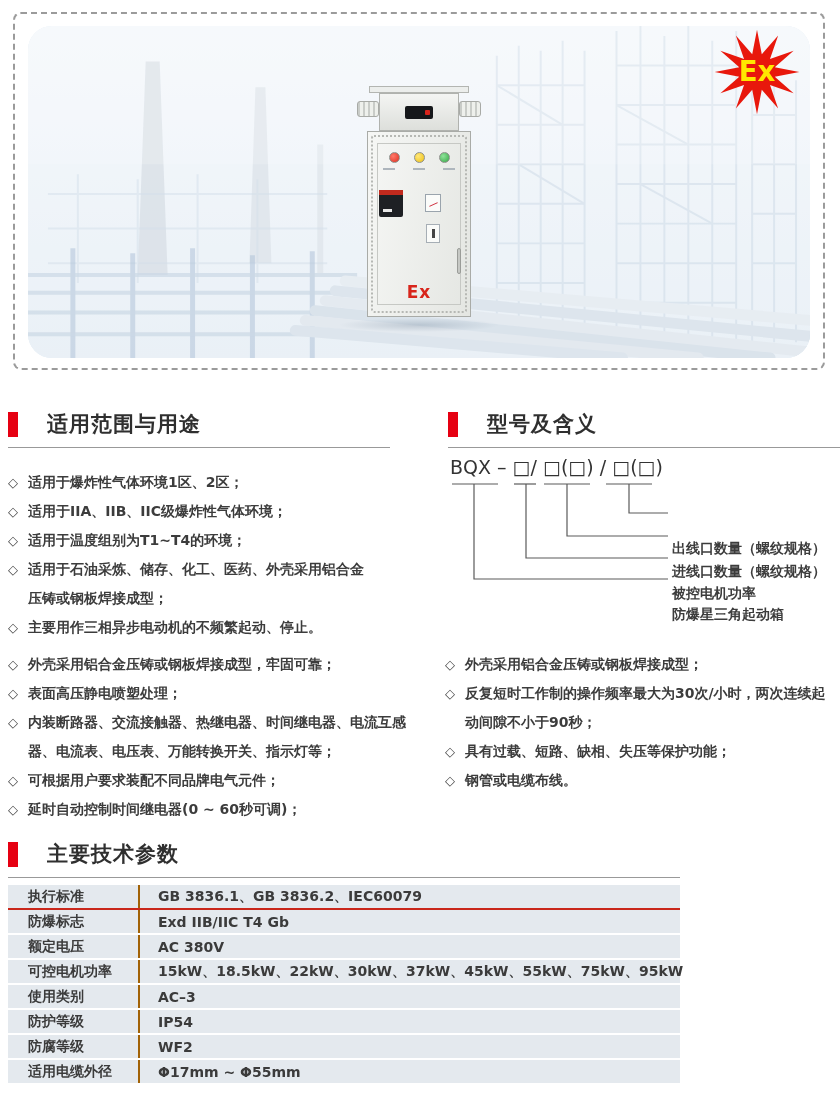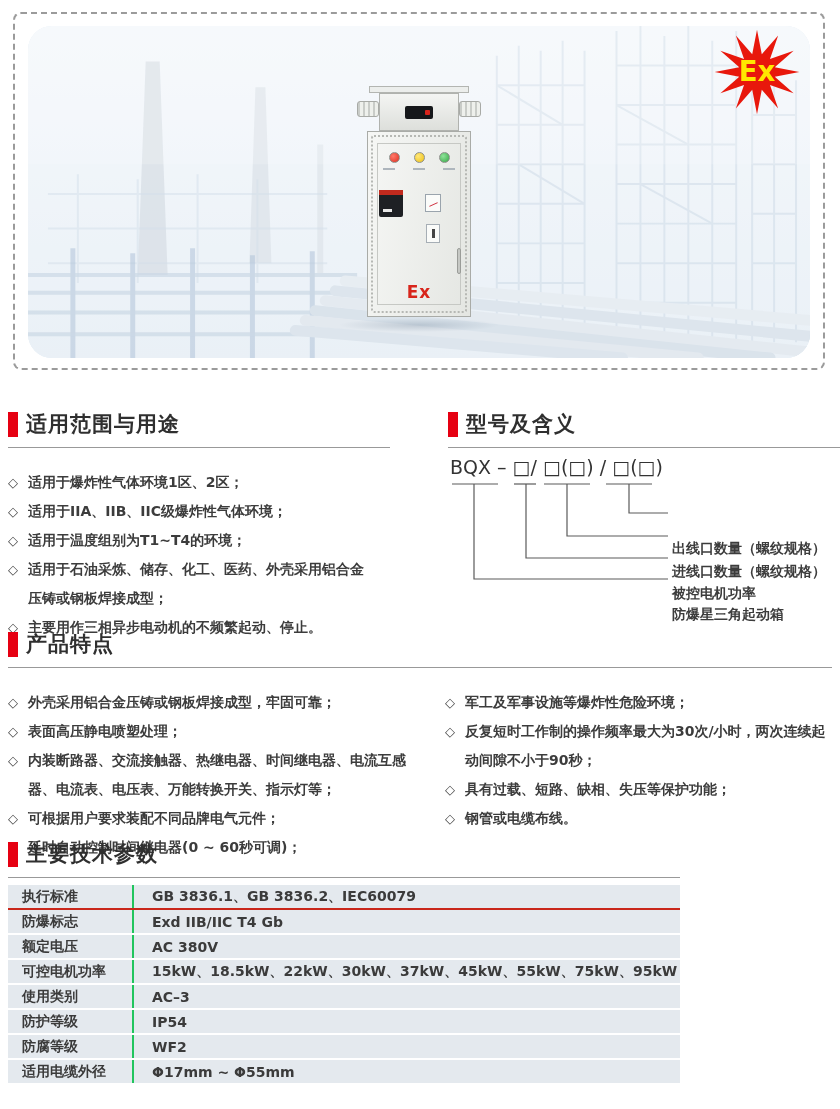--- a/index.html
+++ b/index.html
@@ -62,21 +62,21 @@
   .cab-handle{position:absolute;right:9px;top:116px;width:4px;height:26px;background:#c6c8c4;
     border:1px solid #9a9c98;border-radius:2px;box-sizing:border-box;}
   .cab-ex{position:absolute;left:0;right:0;bottom:14px;text-align:center;
     font-size:17px;font-weight:bold;color:#d8251b;letter-spacing:1px;}
   .cab-shadow{position:absolute;left:50%;top:232px;transform:translateX(-50%);
     width:160px;height:14px;border-radius:50%;
     background:radial-gradient(closest-side,rgba(110,130,150,.30),rgba(110,130,150,0));}
 
   
   .sec{position:absolute;}
-  .sec-title{display:flex;align-items:center;gap:8px;border-bottom:1px solid #999;
+  .sec-title{display:flex;align-items:center;gap:29px;border-bottom:1px solid #999;
     padding-bottom:9px;}
   .bar{width:10px;height:25px;background:#e60012;flex:none;}
   .sec-title-text{font-size:21px;font-weight:bold;color:#2f2f2f;letter-spacing:1px;}
 
   .bullets{margin-top:20px;display:flex;flex-direction:column;}
   .bullet{display:flex;font-size:14px;font-weight:bold;line-height:29px;color:#3c3c3c;}
   .bullet-mark{width:20px;flex:none;font-size:13px;}
   .bullet-text{flex:1;}
 
   .sec-scope{left:8px;top:410px;width:382px;}
@@ -94,21 +94,21 @@
   .feat-cols{display:flex;margin-top:20px;}
   .feat-left{width:425px;margin-right:12px;}
   .feat-right{width:387px;}
   .feat-cols .bullets{margin-top:0;}
 
   .sec-specs{left:8px;top:840px;width:672px;}
   .spec-table{margin-top:7px;}
   .spec-row{display:flex;height:23px;background:#e4e9ee;border-bottom:2px solid #ffffff;
     align-items:center;font-size:14px;font-weight:bold;color:#3b3b3b;}
   .spec-row.first{border-bottom:2px solid #c9271b;}
-  .spec-label{width:110px;padding-left:14px;flex:none;border-right:2px solid #22c55e;
+  .spec-label{width:110px;padding-left:20px;flex:none;border-right:2px solid #a16207;
     align-self:stretch;display:flex;align-items:center;}
   .spec-value{padding-left:18px;white-space:nowrap;}
 </style>
 </head>
 <body>
 
 <div class="hero">
   <div class="photo">
     <svg class="hero-bg" viewBox="0 0 784 336" preserveAspectRatio="none">
       <defs>
@@ -241,24 +241,20 @@
       <path d="M26 74 V169 H220"></path>
     </g>
   </svg>
   <div class="model-label ml-0">出线口数量（螺纹规格）</div>
   <div class="model-label ml-1">进线口数量（螺纹规格）</div>
   <div class="model-label ml-2">被控电机功率</div>
   <div class="model-label ml-3">防爆星三角起动箱</div>
 </div>
 
 <div class="sec sec-features">
-  <div class="sec-title">
-    <div class="bar"></div>
-    <div class="sec-title-text">产品特点</div>
-  </div>
   <div class="feat-cols">
     <div class="feat-left bullets">
       <div class="bullet">
         <span class="bullet-mark">◇</span>
         <span class="bullet-text">外壳采用铝合金压铸或钢板焊接成型，牢固可靠；</span>
         </div>
       <div class="bullet">
         <span class="bullet-mark">◇</span>
         <span class="bullet-text">表面高压静电喷塑处理；</span>
         </div>
@@ -271,21 +267,21 @@
         <span class="bullet-text">可根据用户要求装配不同品牌电气元件；</span>
         </div>
       <div class="bullet">
         <span class="bullet-mark">◇</span>
         <span class="bullet-text">延时自动控制时间继电器(0 ~ 60秒可调)；</span>
         </div>
     </div>
     <div class="feat-right bullets">
       <div class="bullet">
         <span class="bullet-mark">◇</span>
-        <span class="bullet-text">军工及军事设施等爆炸性危险环境；</span>
+        <span class="bullet-text">外壳采用铝合金压铸或钢板焊接成型；</span>
         </div>
       <div class="bullet">
         <span class="bullet-mark">◇</span>
         <span class="bullet-text">反复短时工作制的操作频率最大为30次/小时，两次连续起动间隙不小于90秒；</span>
         </div>
       <div class="bullet">
         <span class="bullet-mark">◇</span>
         <span class="bullet-text">具有过载、短路、缺相、失压等保护功能；</span>
         </div>
       <div class="bullet">

